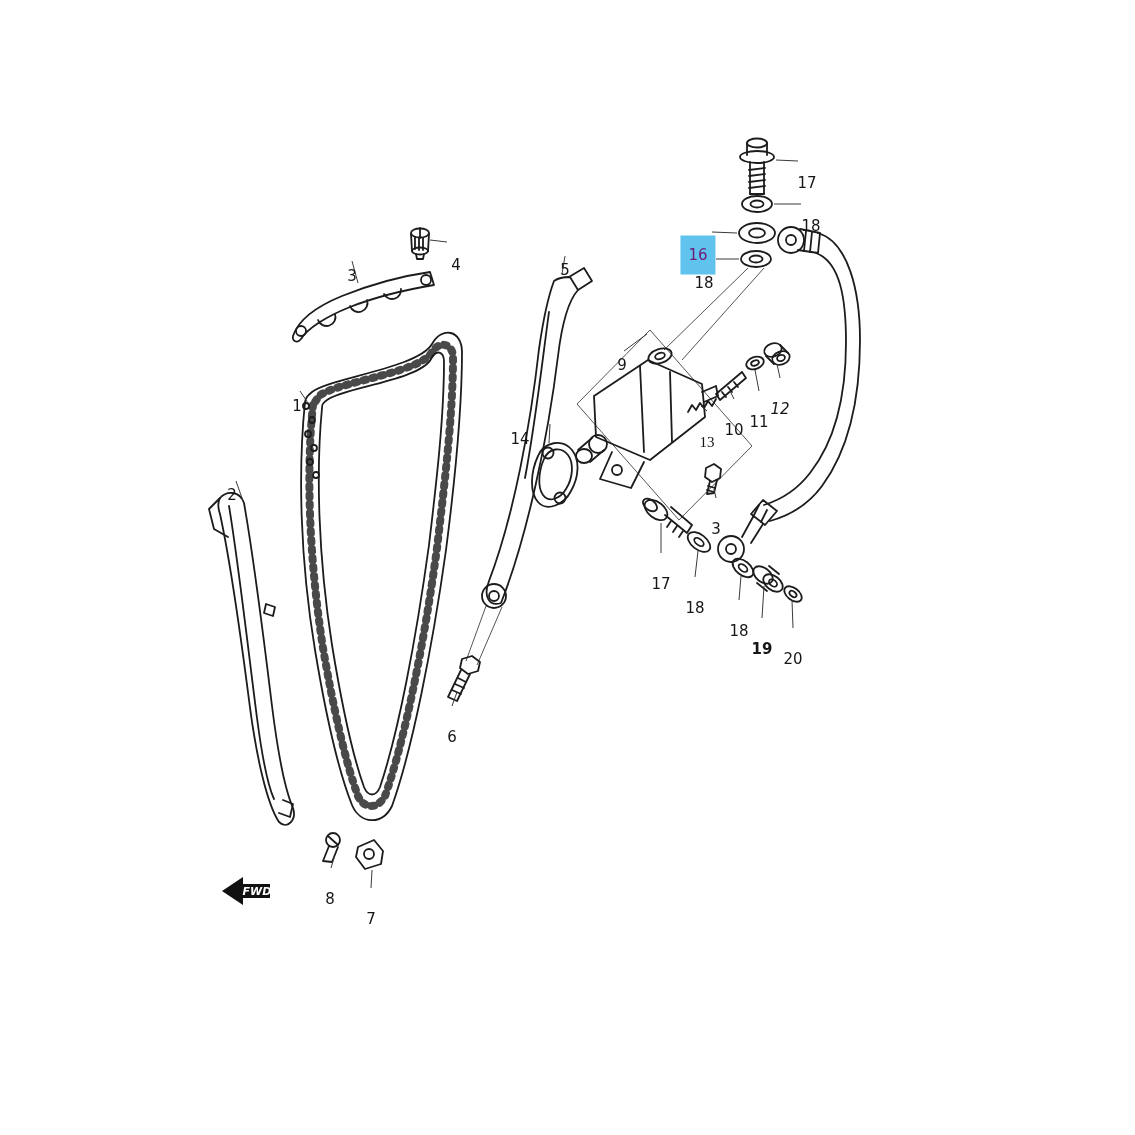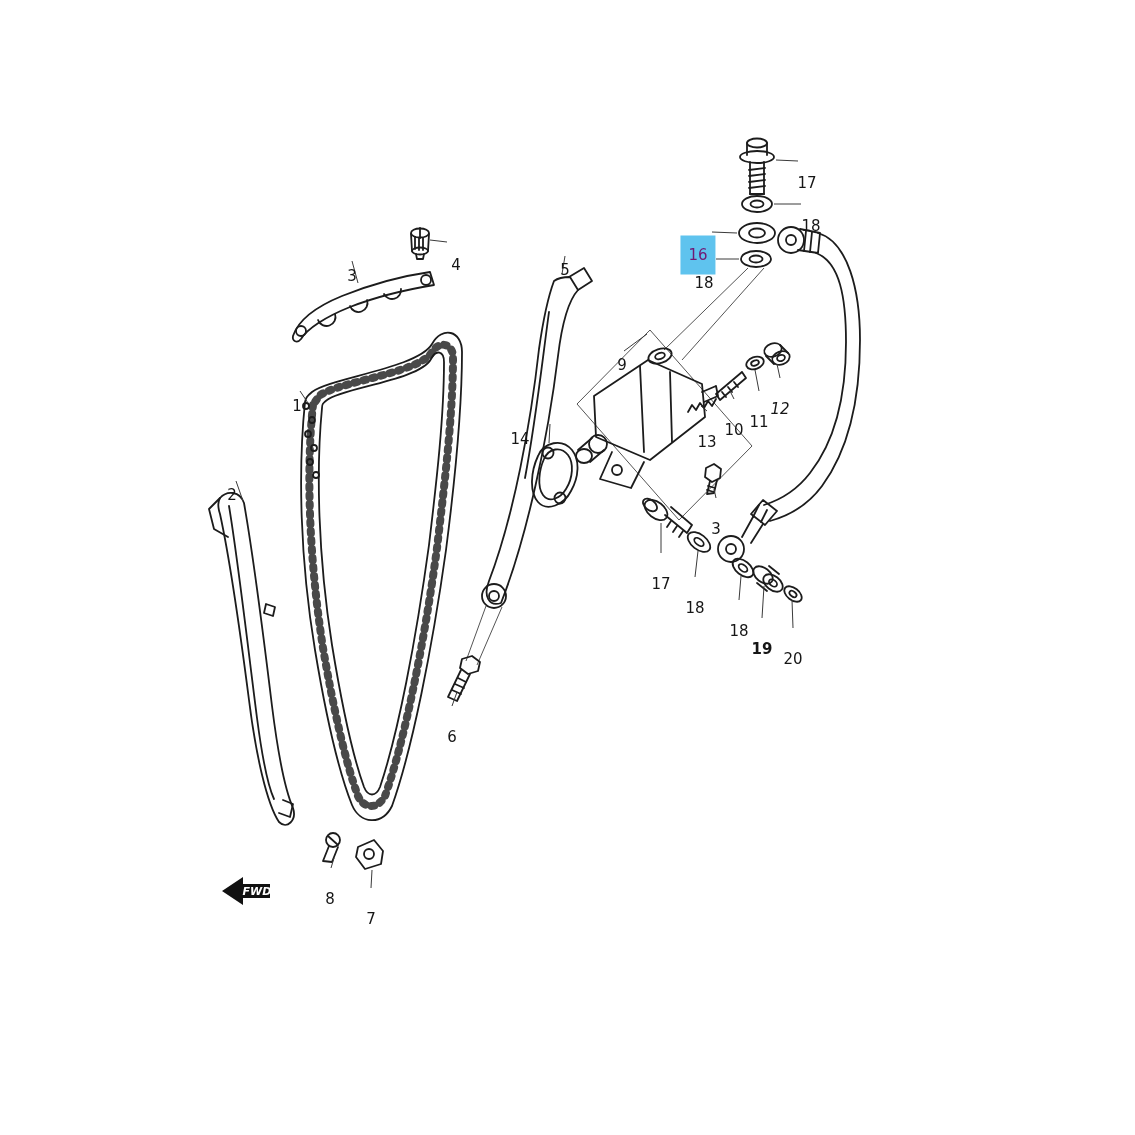--- a/index.html
+++ b/index.html
@@ -278,21 +278,21 @@
       <div class="part-label" style="left: 352px; top: 253px;">3</div>
       <div class="part-label" style="left: 456px; top: 242px;">4</div>
       <div class="part-label" style="left: 565px; top: 247px;">5</div>
       <div class="part-label" style="left: 452px; top: 714px;">6</div>
       <div class="part-label" style="left: 371px; top: 896px;">7</div>
       <div class="part-label" style="left: 330px; top: 876px;">8</div>
       <div class="part-label" style="left: 622px; top: 342px;">9</div>
       <div class="part-label" style="left: 734px; top: 407px;">10</div>
       <div class="part-label" style="left: 759px; top: 399px;">11</div>
       <div class="part-label" style="left: 780px; top: 386px; font-style: italic;">12</div>
-      <div class="part-label" style="left: 707px; top: 419px;">13</div>
+      <div class="part-label" style="left: 707px; top: 419px; font-family: Liberation Serif, serif;">13</div>
       <div class="part-label" style="left: 520px; top: 416px;">14</div>
       <div class="part-label" style="left: 716px; top: 506px;">3</div>
       <div class="part-label highlighted" style="left: 698px; top: 232px;">16</div>
       <div class="part-label" style="left: 807px; top: 160px;">17</div>
       <div class="part-label" style="left: 811px; top: 203px;">18</div>
       <div class="part-label" style="left: 704px; top: 260px;">18</div>
       <div class="part-label" style="left: 661px; top: 561px;">17</div>
       <div class="part-label" style="left: 695px; top: 585px;">18</div>
       <div class="part-label" style="left: 739px; top: 608px;">18</div>
       <div class="part-label" style="left: 762px; top: 626px; font-weight: bold;">19</div>

